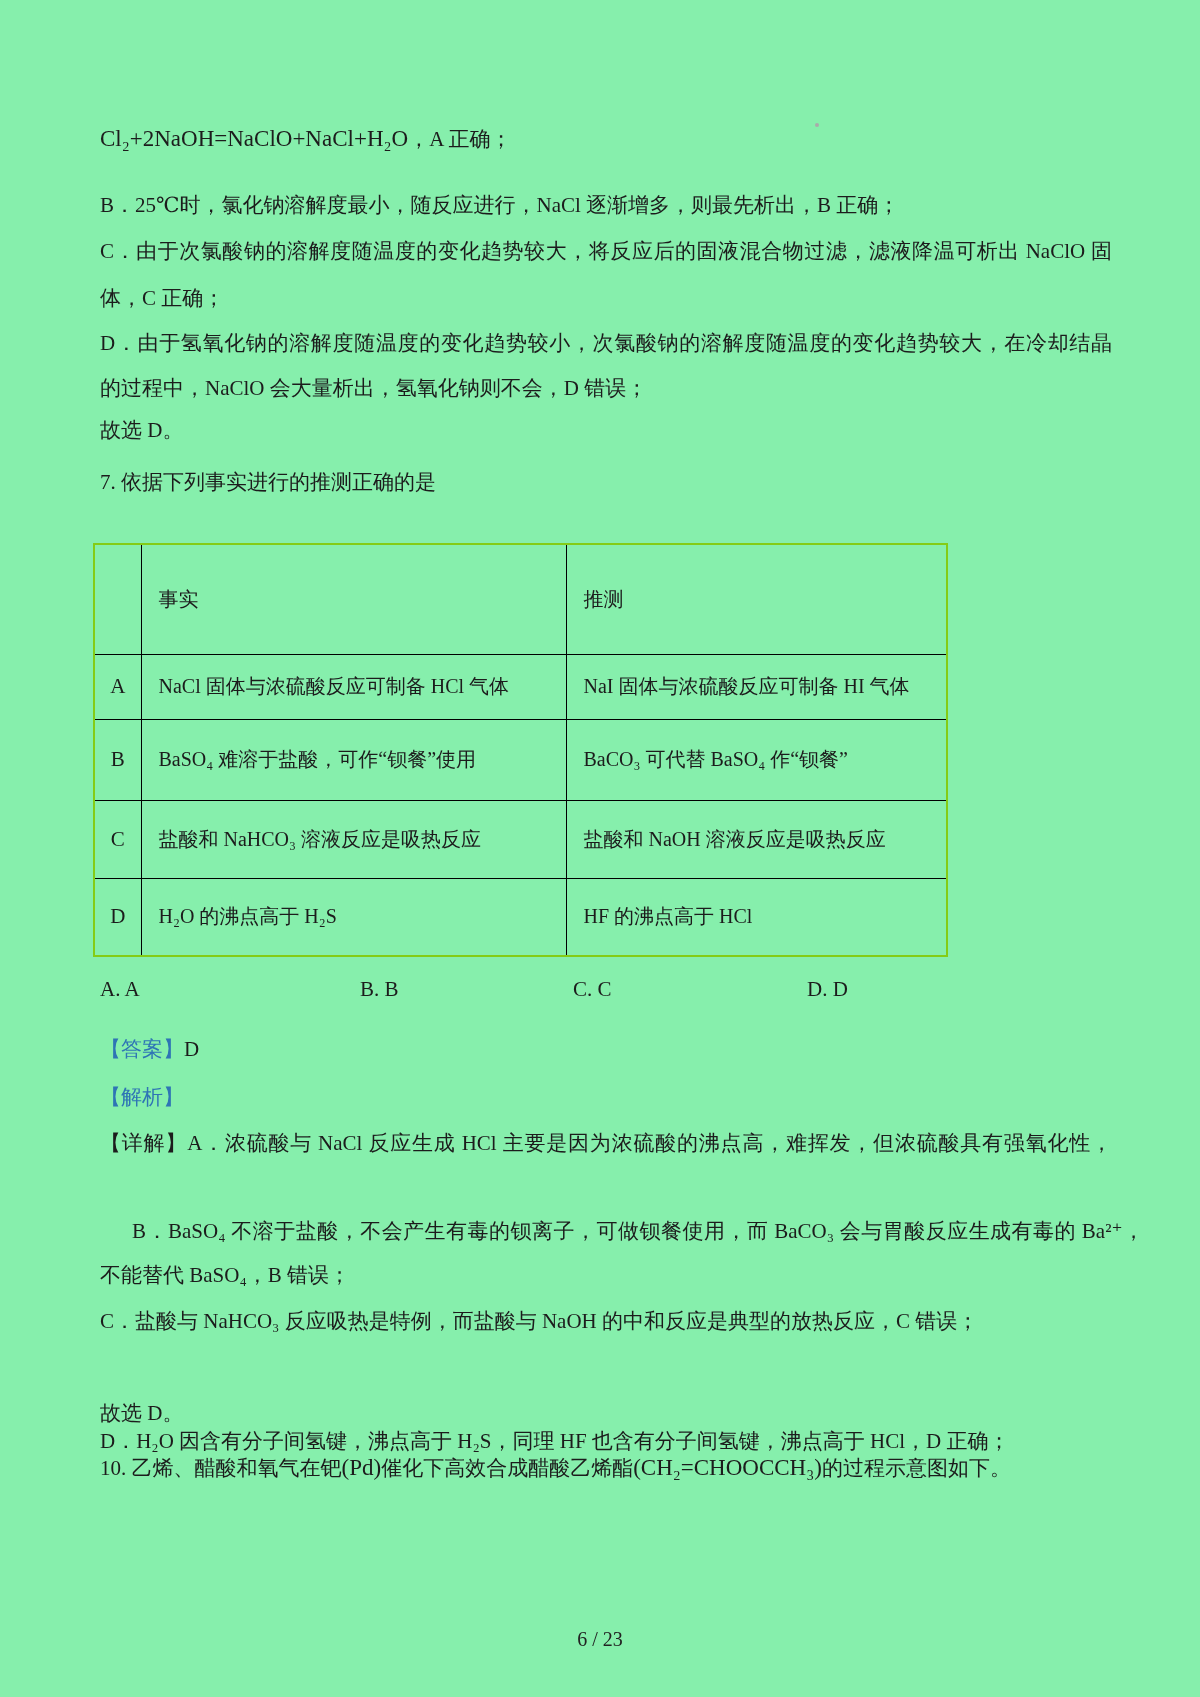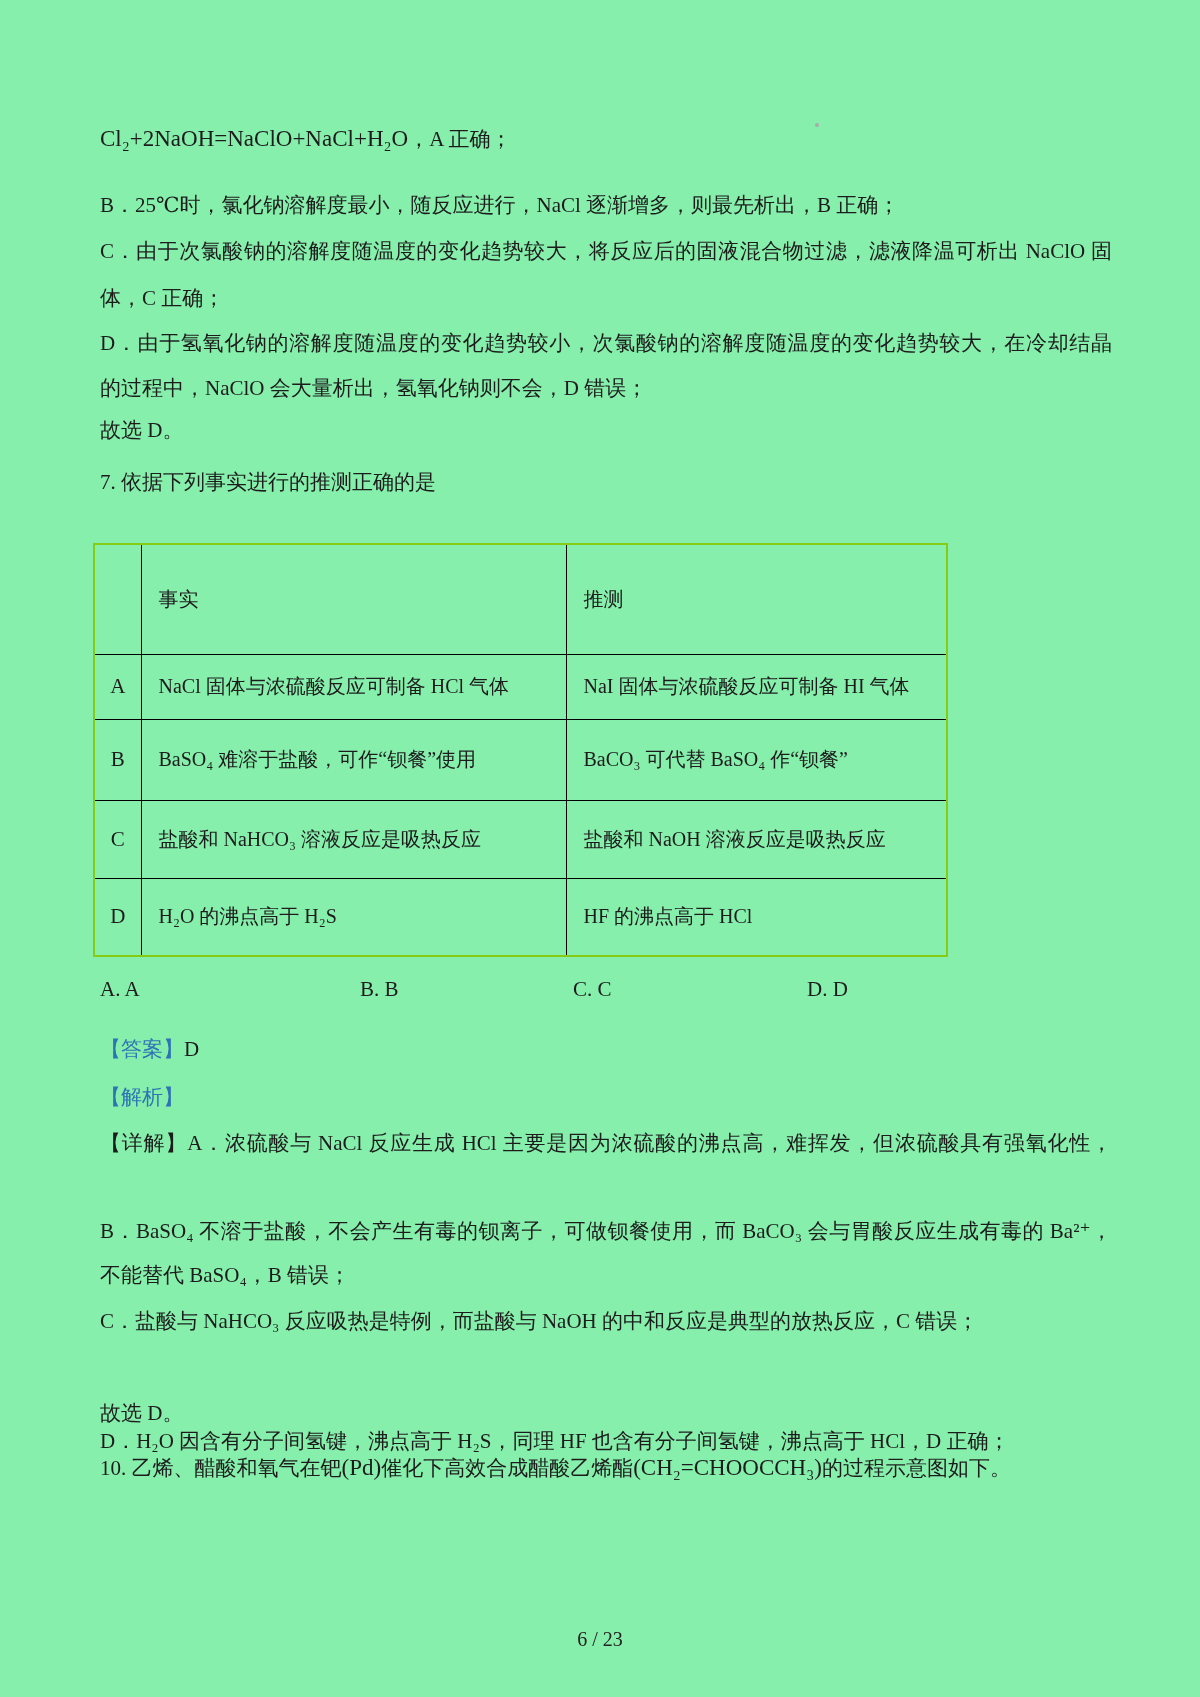--- a/index.html
+++ b/index.html
@@ -103,21 +103,21 @@
 
   <span class="opt" style="left:100px;top:976px;">A. A</span>
   <span class="opt" style="left:360px;top:976px;">B. B</span>
   <span class="opt" style="left:573px;top:976px;">C. C</span>
   <span class="opt" style="left:807px;top:976px;">D. D</span>
 
   <div class="t" style="top:1036px;"><span class="blue">【答案】</span><span>D</span></div>
   <div class="t" style="top:1084px;"><span class="blue">【解析】</span></div>
 
   <div class="t just" style="top:1130px;">【详解】A．浓硫酸与 NaCl 反应生成 HCl 主要是因为浓硫酸的沸点高，难挥发，但浓硫酸具有强氧化性，</div>
-  <div class="t just" style="top:1218px;">B．BaSO₄ 不溶于盐酸，不会产生有毒的钡离子，可做钡餐使用，而 BaCO₃ 会与胃酸反应生成有毒的 Ba²⁺，</div>
+  <div class="t just" style="top:1218px;margin-left:32px;">B．BaSO₄ 不溶于盐酸，不会产生有毒的钡离子，可做钡餐使用，而 BaCO₃ 会与胃酸反应生成有毒的 Ba²⁺，</div>
   <div class="t" style="top:1262px;">不能替代 BaSO₄，B 错误；</div>
   <div class="t" style="top:1308px;">C．盐酸与 NaHCO₃ 反应吸热是特例，而盐酸与 NaOH 的中和反应是典型的放热反应，C 错误；</div>
   <div class="t" style="top:1428px;">D．H₂O 因含有分子间氢键，沸点高于 H₂S，同理 HF 也含有分子间氢键，沸点高于 HCl，D 正确；</div>
   <div class="t" style="top:1400px;">故选 D。</div>
 
   <div class="t" style="top:1452px;line-height:32px;"><span>10. 乙烯、醋酸和氧气在钯</span><span class="fm">(Pd)</span><span>催化下高效合成醋酸乙烯酯</span><span class="fm">(CH₂=CHOOCCH₃)</span><span>的过程示意图如下。</span></div>
 
   <div class="footer">6 / 23</div>
 
 </div>

